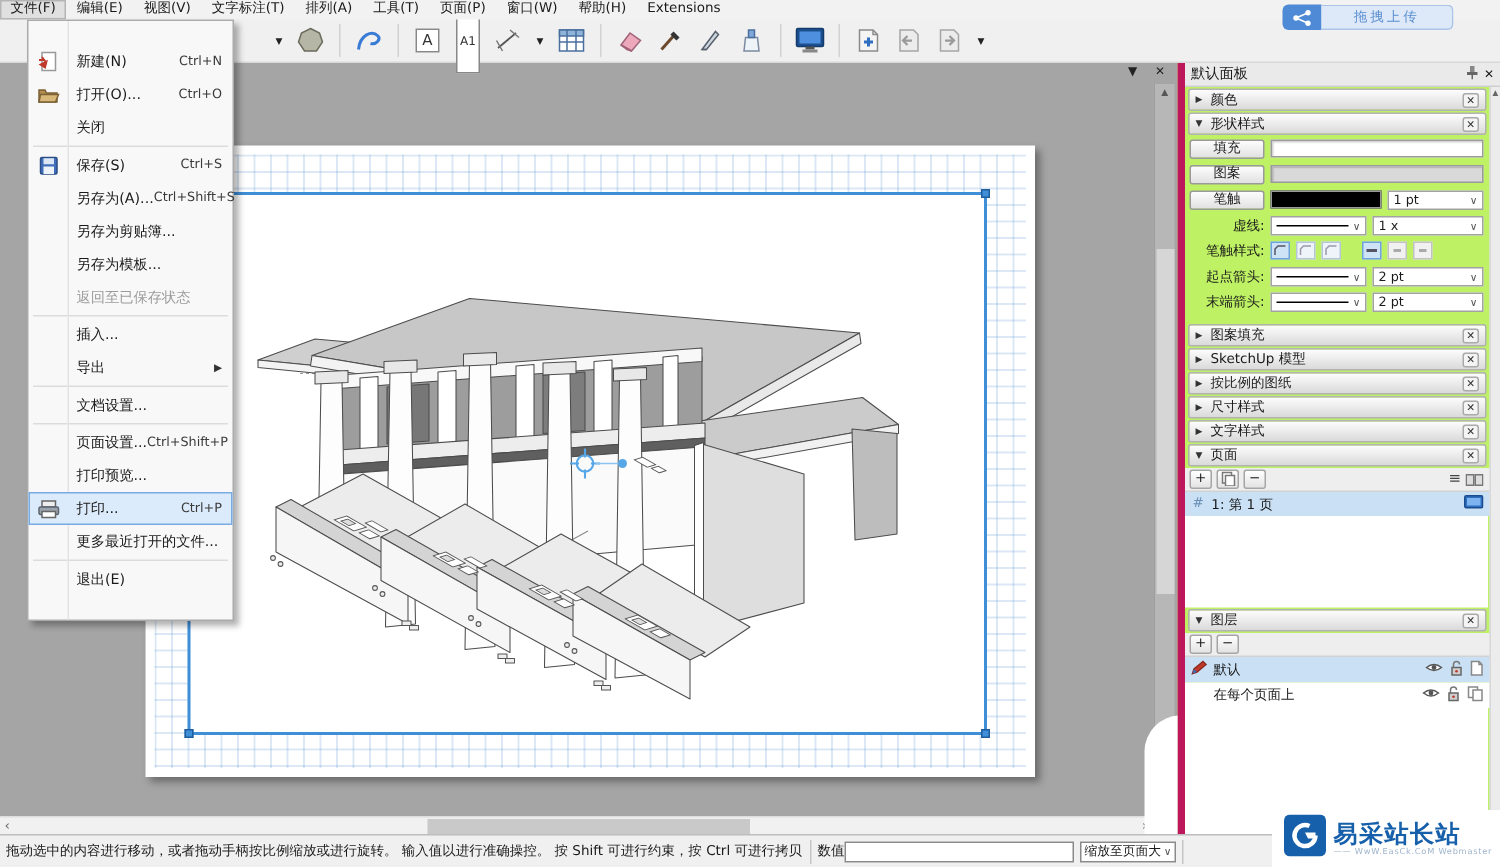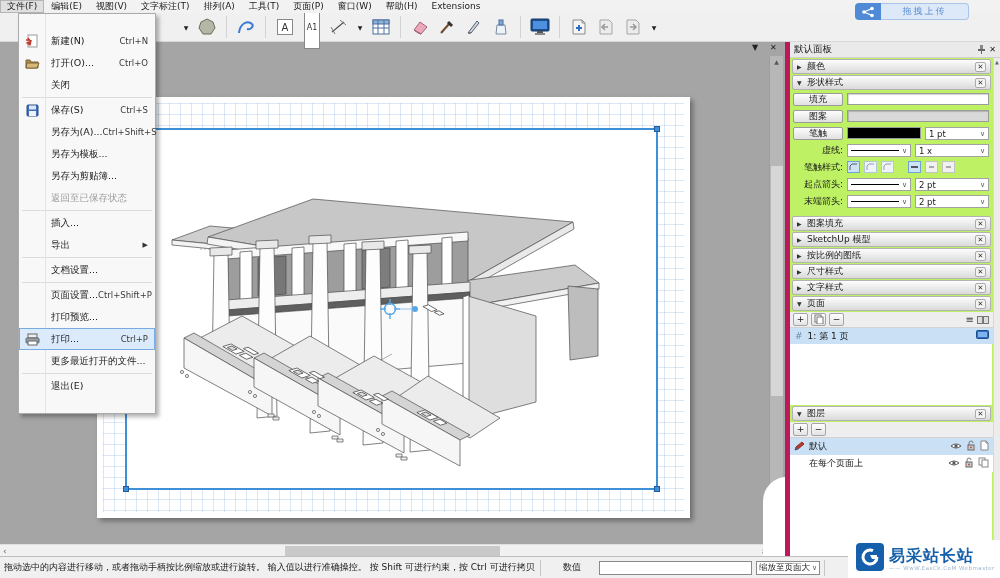--- a/index.html
+++ b/index.html
@@ -90,21 +90,21 @@
 .lrow{height:17px;display:flex;align-items:center;font-size:9px;padding:0 11px 0 4px;gap:4px;background:#fff;}
 .lrow.selected{background:#c9e0f5;}
 .lrow .name{flex:1;}
 .lrow .ics{display:flex;gap:4px;align-items:center;}
 .wlist{background:#fff;margin-right:8px;}
 
 
 .statusbar{position:absolute;left:0;top:556px;width:1000px;height:22px;background:#f0f0f0;border-top:1px solid #bdbdbd;display:flex;align-items:center;font-size:9px;z-index:30;}
 .statusbar .hint{width:536px;padding-left:4px;white-space:nowrap;overflow:hidden;}
 .sbsep{width:1px;height:16px;background:#c6c6c6;margin:0 4px;}
-.sb-num{white-space:nowrap;margin:0 18px;text-align:right;}
+.sb-num{white-space:nowrap;margin:0 0;text-align:right;}
 .sb-input{width:153px;height:14px;border:1px solid #8a8a8a;background:#fff;font-size:9px;padding:0 2px;font-family:inherit;}
 .zoomsel{width:64px;height:14px;border:1px solid #8a8a8a;background:#fff;font-size:8.5px;display:flex;align-items:center;padding:0 2px;margin-left:4px;white-space:nowrap;overflow:hidden;}
 .zoomsel .v{margin-left:auto;font-size:7px;color:#555;}
 
 
 .wm{position:absolute;left:848px;top:540px;width:152px;height:38px;background:#fff;display:flex;align-items:center;gap:5px;padding-left:8px;z-index:80;}
 .wm-txt .t1{font-size:16px;font-weight:bold;color:#1660ab;letter-spacing:1px;line-height:18px;}
 .wm-txt .t2{font-size:5.5px;color:#9fb4cd;letter-spacing:.5px;}
 </style>
 </head>
@@ -406,24 +406,24 @@
         </svg>
       </span>
     <span class="lbl">保存(S)</span>
     <span class="key">Ctrl+S</span>
   </div>
   <div class="mi">
     <span class="lbl">另存为(A)...</span>
     <span class="key">Ctrl+Shift+S</span>
   </div>
   <div class="mi">
+    <span class="lbl">另存为剪贴簿...</span>
+  </div>
+  <div class="mi">
     <span class="lbl">另存为模板...</span>
-  </div>
-  <div class="mi">
-    <span class="lbl">另存为剪贴簿...</span>
   </div>
   <div class="mi dis">
     <span class="lbl">返回至已保存状态</span>
   </div>
   <div class="msep"></div>
   <div class="mi">
     <span class="lbl">插入...</span>
   </div>
   <div class="mi">
     <span class="lbl">导出</span>

